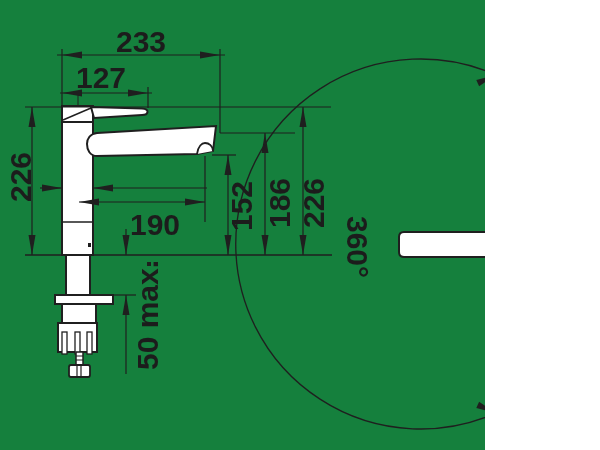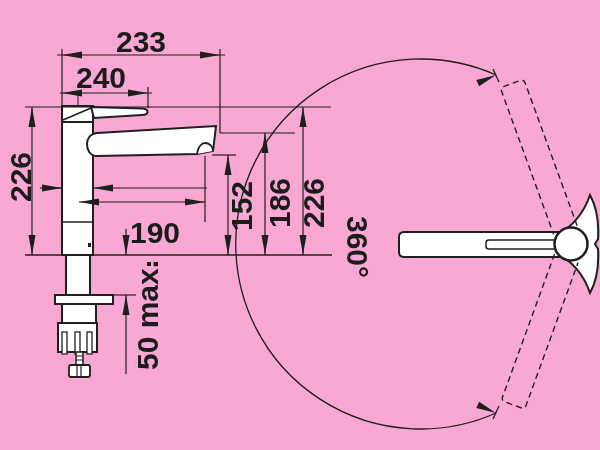--- a/index.html
+++ b/index.html
@@ -1,17 +1,17 @@
 <!DOCTYPE html>
 <html><head>
 <meta charset="utf-8">
 <style>
   html,body{margin:0;padding:0;background:#ffffff;}
   #canvas{
-    position:relative;width:600px;height:450px;background:#f9a8d4;overflow:hidden;
+    position:relative;width:485px;height:450px;background:#15803d;overflow:hidden;
     font-family:"Liberation Sans",sans-serif;
   }
   #canvas svg{position:absolute;left:0;top:0;}
   .dim{
     position:absolute;height:30px;line-height:30px;text-align:center;
     font:bold 30px "Liberation Sans",sans-serif;color:#1c1c1c;white-space:nowrap;
     width:80px;
   }
   .rot-ccw{transform:rotate(-90deg);transform-origin:center center;}
   .rot-cw{transform:rotate(90deg);transform-origin:center center;}
@@ -148,22 +148,22 @@
         <line x1="493" y1="69" x2="499" y2="82" stroke-width="1.3"></line>
         <line x1="493" y1="419" x2="499" y2="406" stroke-width="1.3"></line>
       </g>
 
       <circle cx="571" cy="244" r="16.5" fill="#ffffff" stroke-width="2.5"></circle>
     </g>
   </g>
 </svg>
 
 <div class="dim" style="left:101px;top:25px;">233</div>
-<div class="dim" style="left:61px;top:61px;">240</div>
+<div class="dim" style="left:61px;top:61px;">127</div>
 <div class="dim rot-ccw" style="left:-21px;top:162px;">226</div>
-<div class="dim" style="left:115px;top:216px;">190</div>
+<div class="dim" style="left:115px;top:208px;">190</div>
 <div class="dim rot-ccw" style="left:200px;top:191px;">152</div>
 <div class="dim rot-ccw" style="left:238px;top:188px;">186</div>
 <div class="dim rot-ccw" style="left:272px;top:188px;">226</div>
 <div class="dim rot-ccw wide" style="left:81px;top:300px;">50 max.</div>
 <div class="dim rot-cw" style="left:319px;top:232px;">360°</div>
 
 </div>
 
 </body></html>

